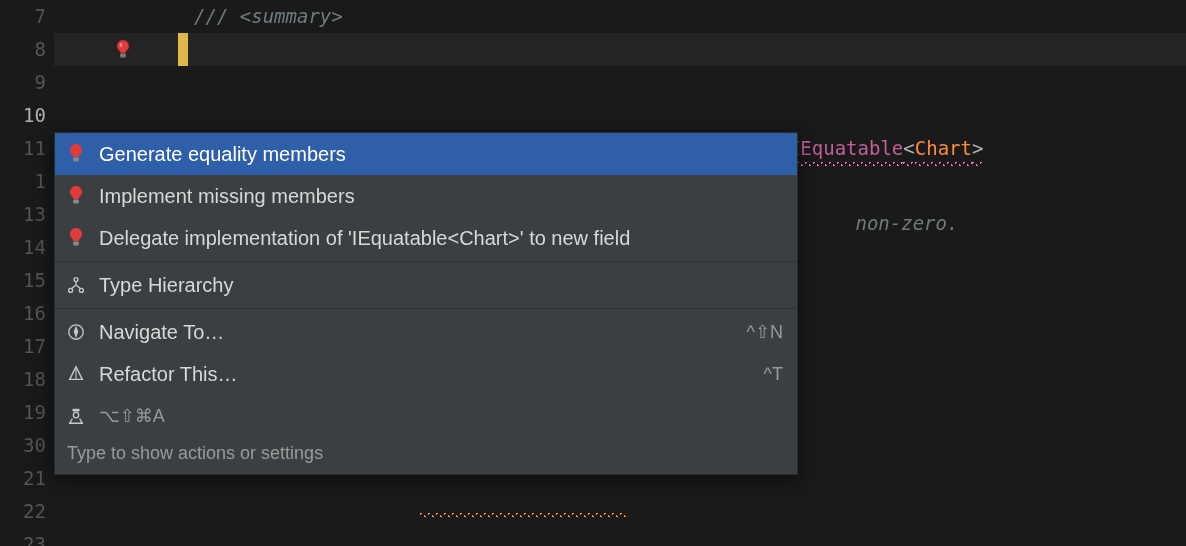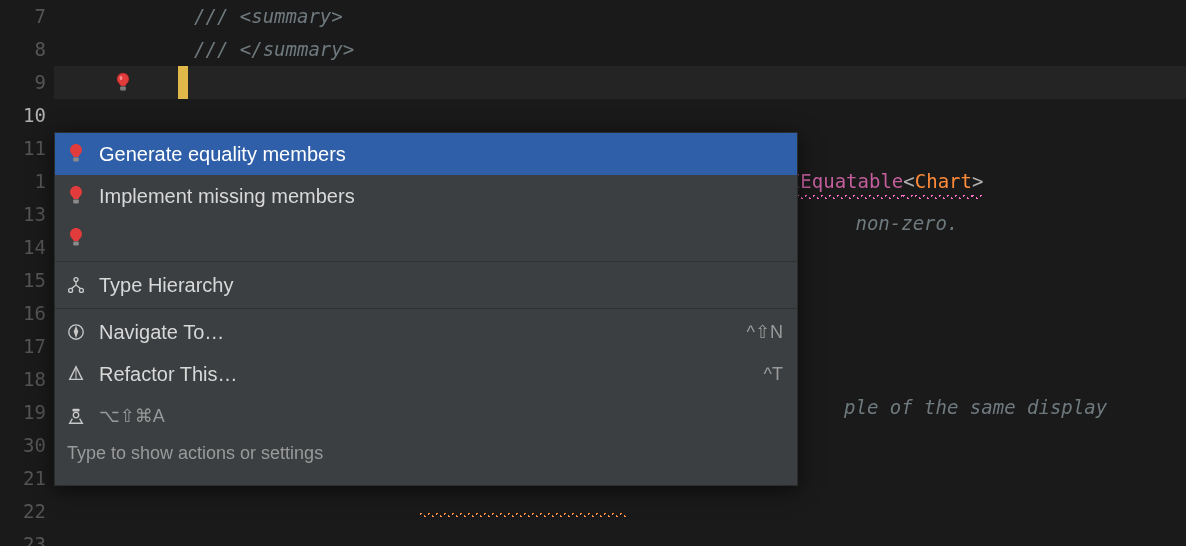--- a/index.html
+++ b/index.html
@@ -148,21 +148,21 @@
     color: var(--shortcut);
     font-size: 18px;
     font-family: -apple-system, Arial, sans-serif;
   }
   .popup-sep {
     height: 1px;
     background: var(--popup-sep);
     margin: 2px 0;
   }
   .popup-hint {
-    padding: 6px 12px 21px 12px;
+    padding: 6px 12px 10px 12px;
     color: var(--popup-hint);
     font-size: 18px;
   }
 
   
   .behind1 {
     position: absolute;
     left: 844px; top: 212px;
     color: var(--comment); font-style: italic;
     white-space: pre;
@@ -199,21 +199,20 @@
     <div class="ln">18</div>
     <div class="ln">19</div>
     <div class="ln">30</div>
     <div class="ln">21</div>
     <div class="ln">22</div>
     <div class="ln">23</div>
   </div>
 
   <div class="code-area">
     <div class="code-line"><span class="cmt">/// &lt;summary&gt;</span></div>
-    <div class="code-line"><span class="cmt">/// &lt;/summary&gt;</span></div>
 
     <div class="code-line current">
       <span class="bulb">
         <svg viewBox="0 0 18 22">
             <path d="M9 1c3.3 0 6 2.7 6 6 0 2.1-1.1 3.6-2.2 4.8-.7.8-1.3 1.5-1.3 2.2H6.5c0-.7-.6-1.4-1.3-2.2C4.1 10.6 3 9.1 3 7c0-3.3 2.7-6 6-6z" fill="#e23b3b" stroke="#7a1f1f" stroke-width="0.6"></path>
             <ellipse cx="7" cy="6" rx="1.4" ry="2" fill="#ffb0b0" opacity="0.7"></ellipse>
             <rect x="6.2" y="14.5" width="5.6" height="4" rx="1" fill="#8a8a8a"></rect>
             <rect x="6.2" y="15.6" width="5.6" height="0.8" fill="#6a6a6a"></rect>
             <rect x="6.2" y="17.2" width="5.6" height="0.8" fill="#6a6a6a"></rect>
           </svg>
@@ -231,21 +230,20 @@
     <div class="code-line"></div>
     <div class="code-line"></div>
     <div class="code-line"></div>
     <div class="code-line"></div>
     <div class="code-line"></div>
     <div class="code-line"></div>
     <div class="code-line"></div>
   </div>
 
   <div class="behind1"> non-zero.</div>
-  <div class="behind2">ple of the same display </div>
   <div class="behind3"><span class="squiggle orange" style="color:transparent">                  </span></div>
 
   <div class="popup">
     <div class="popup-item selected">
       <span class="icon">
           <svg viewBox="0 0 18 22" width="18" height="22">
             <path d="M9 1c3.3 0 6 2.7 6 6 0 2.1-1.1 3.6-2.2 4.8-.7.8-1.3 1.5-1.3 2.2H6.5c0-.7-.6-1.4-1.3-2.2C4.1 10.6 3 9.1 3 7c0-3.3 2.7-6 6-6z" fill="#e23b3b"></path>
             <rect x="6.2" y="14.5" width="5.6" height="4" rx="1" fill="#8a8a8a"></rect>
           </svg>
         </span>
@@ -260,20 +258,21 @@
         </span>
       <span class="label">Implement missing members</span>
     </div>
     <div class="popup-item">
       <span class="icon">
           <svg viewBox="0 0 18 22" width="18" height="22">
             <path d="M9 1c3.3 0 6 2.7 6 6 0 2.1-1.1 3.6-2.2 4.8-.7.8-1.3 1.5-1.3 2.2H6.5c0-.7-.6-1.4-1.3-2.2C4.1 10.6 3 9.1 3 7c0-3.3 2.7-6 6-6z" fill="#e23b3b"></path>
             <rect x="6.2" y="14.5" width="5.6" height="4" rx="1" fill="#8a8a8a"></rect>
           </svg>
         </span>
+      <span class="label">Delegate implementation of 'IEquatable&lt;Chart&gt;' to new field</span>
     </div>
     <div class="popup-sep"></div>
     <div class="popup-item">
       <span class="icon">
           <svg viewBox="0 0 20 20" width="18" height="18">
             <circle cx="10" cy="4" r="2.2" fill="none" stroke="#c8c8c8" stroke-width="1.5"></circle>
             <circle cx="4" cy="16" r="2.2" fill="none" stroke="#c8c8c8" stroke-width="1.5"></circle>
             <circle cx="16" cy="16" r="2.2" fill="none" stroke="#c8c8c8" stroke-width="1.5"></circle>
             <path d="M10 6v4M10 10l-5 4M10 10l5 4" stroke="#c8c8c8" stroke-width="1.5" fill="none"></path>
           </svg>

